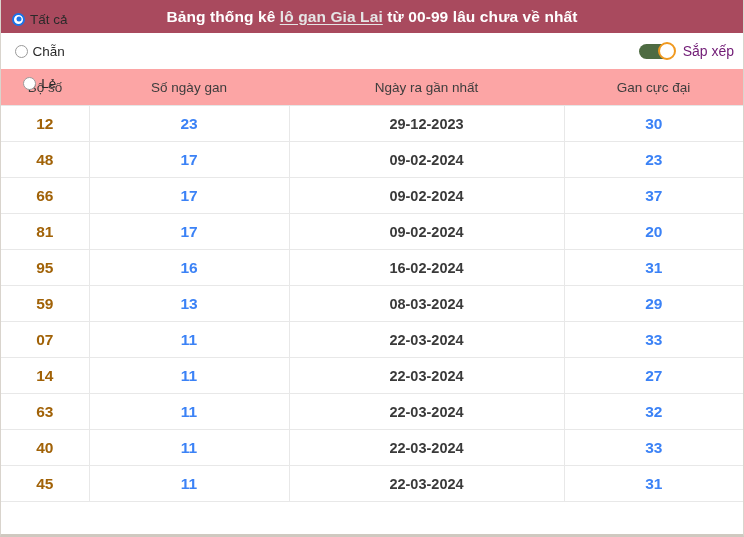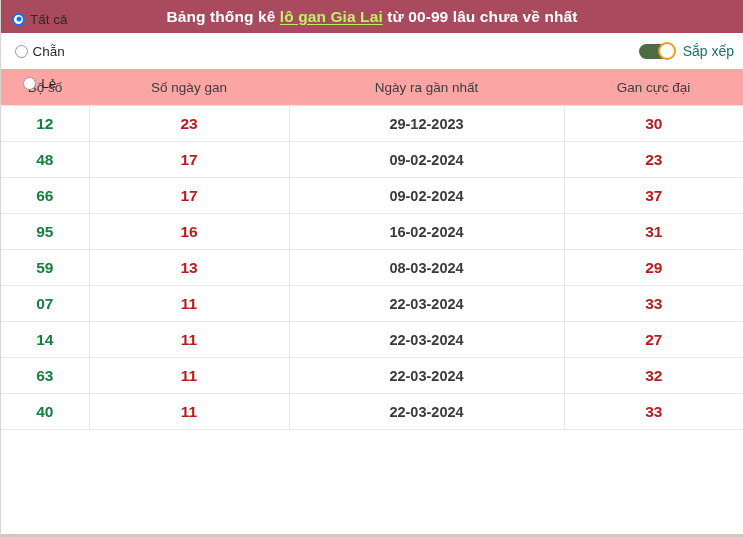--- a/index.html
+++ b/index.html
@@ -34,21 +34,21 @@
     box-sizing: border-box;
   }
   .title-text {
     color: #ffffff;
     font-size: 15.5px;
     font-weight: bold;
     letter-spacing: 0.1px;
     white-space: nowrap;
   }
   .title-text .hl {
-    color: #bef264;
+    color: #e5e5e5;
     text-decoration: underline;
     text-underline-offset: 2px;
   }
 
   
   .filter-bar {
     height: 36px;
     display: flex;
     align-items: center;
     padding: 0 9px 0 11px;
@@ -127,21 +127,21 @@
     top: 0;
     width: 18px;
     height: 18px;
     border-radius: 50%;
     background: #ffffff;
     border: 2.5px solid #f0991f;
     box-sizing: border-box;
   }
   .sort-label {
     font-size: 14px;
-    color: #0f766e;
+    color: #701a75;
     white-space: nowrap;
   }
 
   
   .tbl {
     width: 100%;
     border-collapse: collapse;
     table-layout: fixed;
   }
   .tbl col.c1 { width: 88px; }
@@ -171,26 +171,26 @@
   }
   .tbl tbody td:last-child {
     border-right: none;
     margin-left: 12px;
   }
   .tbl tbody tr:last-child td {
     border-bottom: 1px solid #e8e8e8;
   }
 
   .cell-num {
-    color: #15803d;
+    color: #a16207;
     font-weight: bold;
     font-size: 15.5px;
   }
   .cell-red {
-    color: #b91c1c;
+    color: #3b82f6;
     font-weight: bold;
     font-size: 15.5px;
   }
   .cell-date {
     color: #3a3a3a;
     font-weight: bold;
     font-size: 14.5px;
   }
 </style>
 </head>
@@ -261,20 +261,26 @@
           <td><span class="cell-date">09-02-2024</span></td>
           <td><span class="cell-red">23</span></td>
         </tr>
         <tr>
           <td><span class="cell-num">66</span></td>
           <td><span class="cell-red">17</span></td>
           <td><span class="cell-date">09-02-2024</span></td>
           <td><span class="cell-red">37</span></td>
         </tr>
         <tr>
+          <td><span class="cell-num">81</span></td>
+          <td><span class="cell-red">17</span></td>
+          <td><span class="cell-date">09-02-2024</span></td>
+          <td><span class="cell-red">20</span></td>
+        </tr>
+        <tr>
           <td><span class="cell-num">95</span></td>
           <td><span class="cell-red">16</span></td>
           <td><span class="cell-date">16-02-2024</span></td>
           <td><span class="cell-red">31</span></td>
         </tr>
         <tr>
           <td><span class="cell-num">59</span></td>
           <td><span class="cell-red">13</span></td>
           <td><span class="cell-date">08-03-2024</span></td>
           <td><span class="cell-red">29</span></td>
@@ -296,16 +302,22 @@
           <td><span class="cell-red">11</span></td>
           <td><span class="cell-date">22-03-2024</span></td>
           <td><span class="cell-red">32</span></td>
         </tr>
         <tr>
           <td><span class="cell-num">40</span></td>
           <td><span class="cell-red">11</span></td>
           <td><span class="cell-date">22-03-2024</span></td>
           <td><span class="cell-red">33</span></td>
         </tr>
+        <tr>
+          <td><span class="cell-num">45</span></td>
+          <td><span class="cell-red">11</span></td>
+          <td><span class="cell-date">22-03-2024</span></td>
+          <td><span class="cell-red">31</span></td>
+        </tr>
       </tbody>
   </table>
 
 </div>
 
 </body></html>

